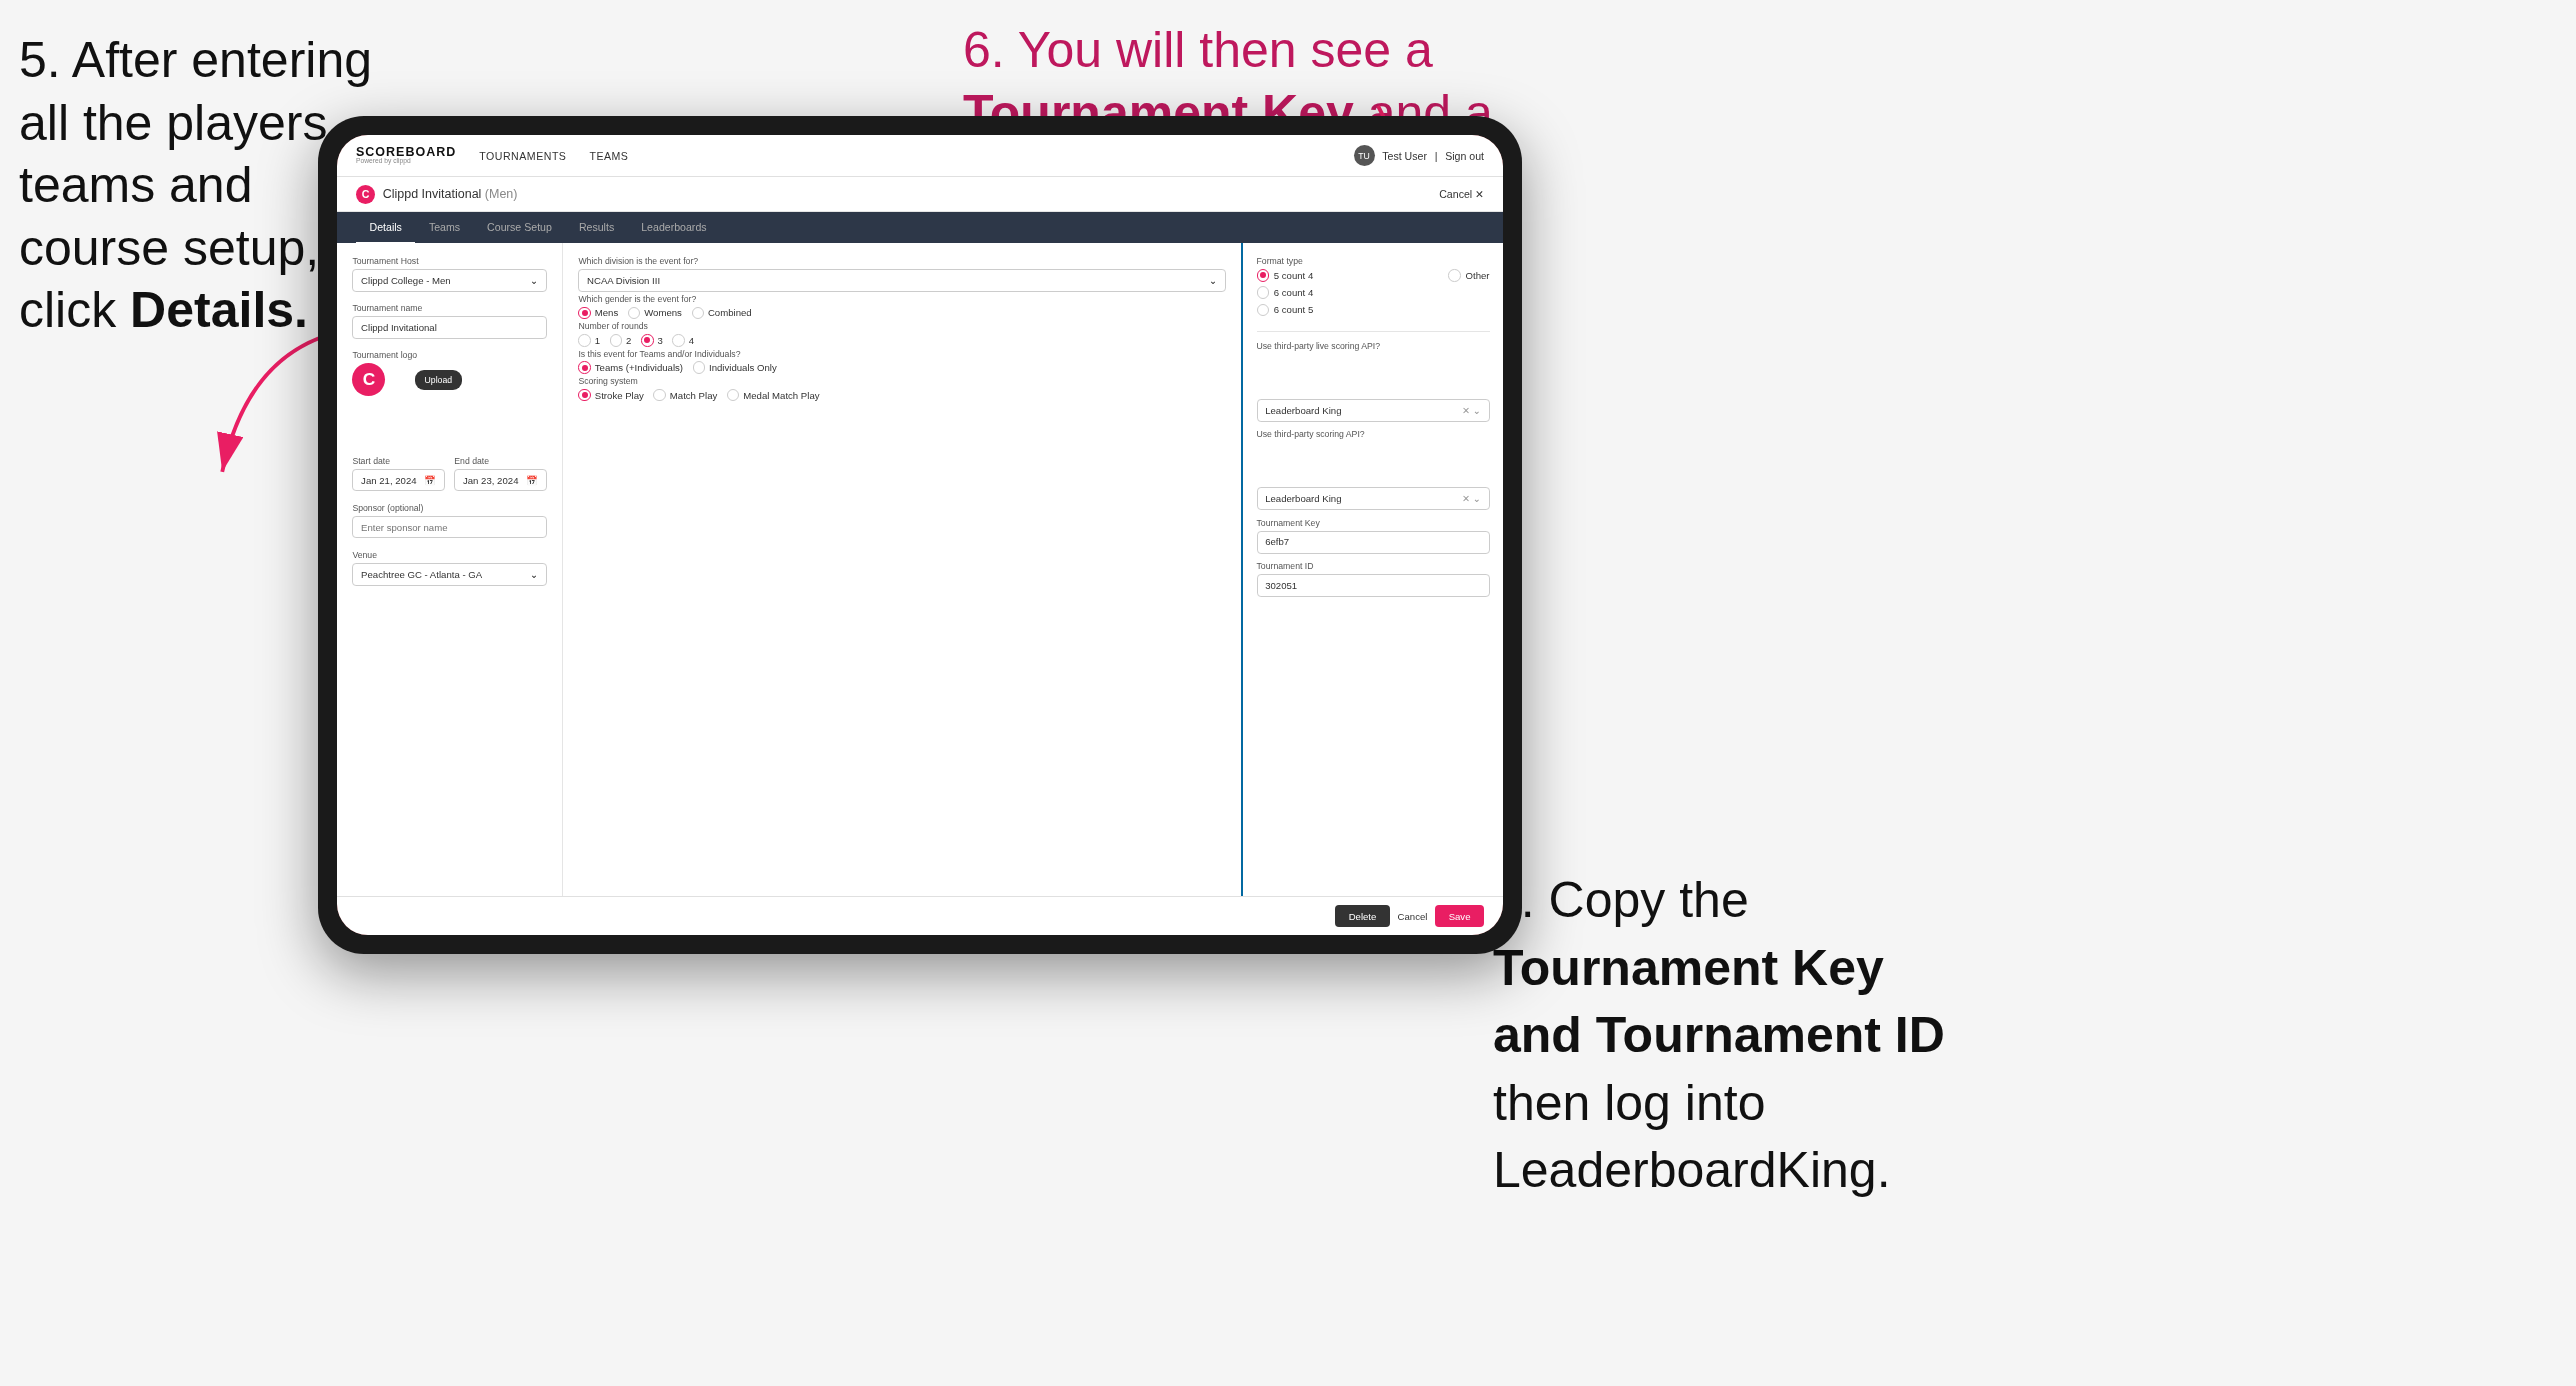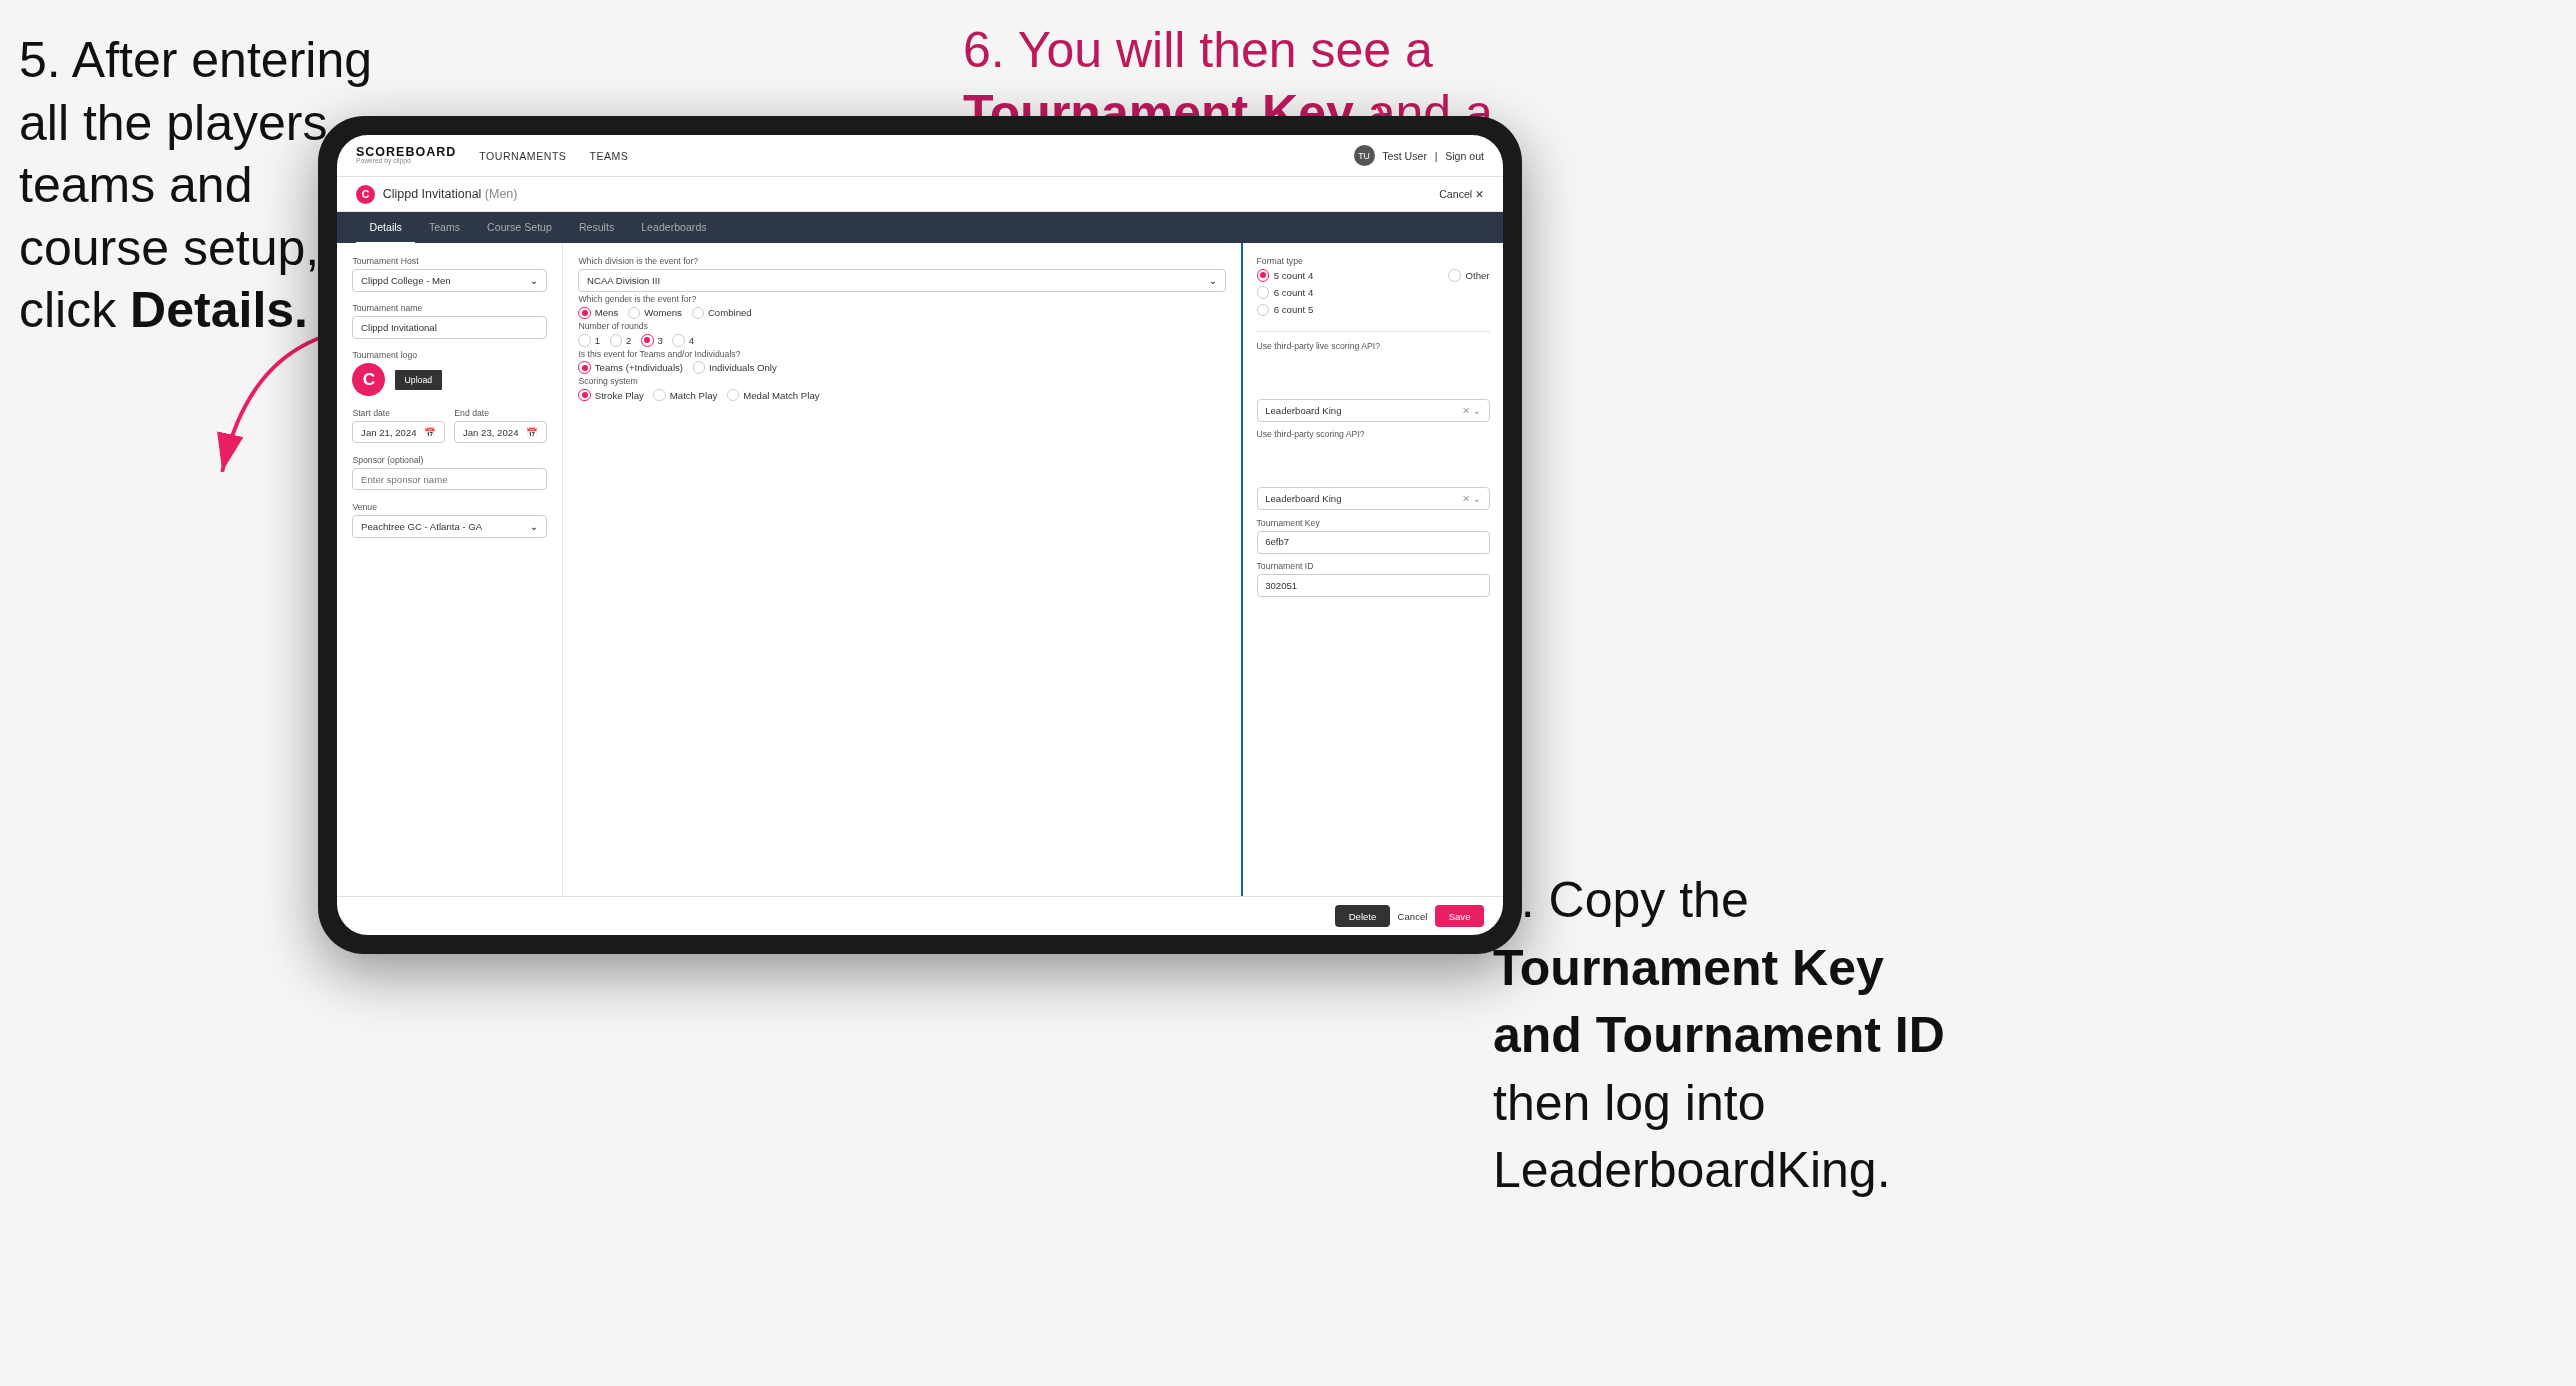--- a/index.html
+++ b/index.html
@@ -261,29 +261,31 @@
       align-items: center;
       justify-content: center;
       color: #fff;
       font-size: 17.3px;
       font-weight: 700;
     }
     .upload-btn {
       background: #333;
       color: #fff;
       border: none;
-      border-radius: 1px;
+      border-radius: 9px;
       padding: 4.8px 9.6px;
       font-size: 8.7px;
       cursor: pointer;
+      margin-left: 20px;
     }
 
     .date-row {
       display: flex;
       gap: 9.6px;
+      margin-top: 48px;
     }
     .date-field {
       flex: 1;
     }
     .date-input {
       width: 100%;
       border: 1px solid #ccc;
       border-radius: 3.9px;
       padding: 4.8px 7.7px;
       font-size: 9.6px;

